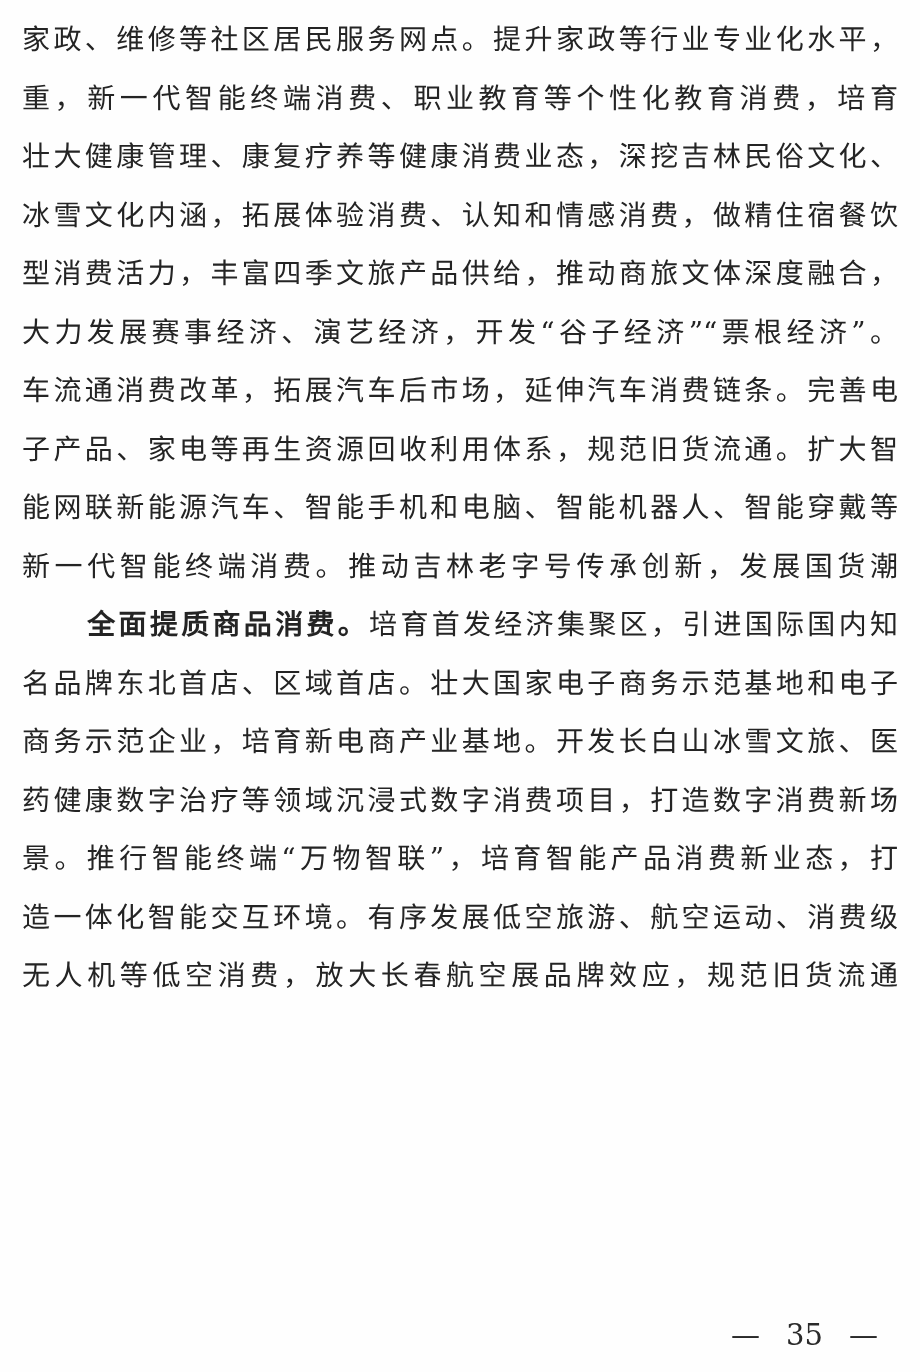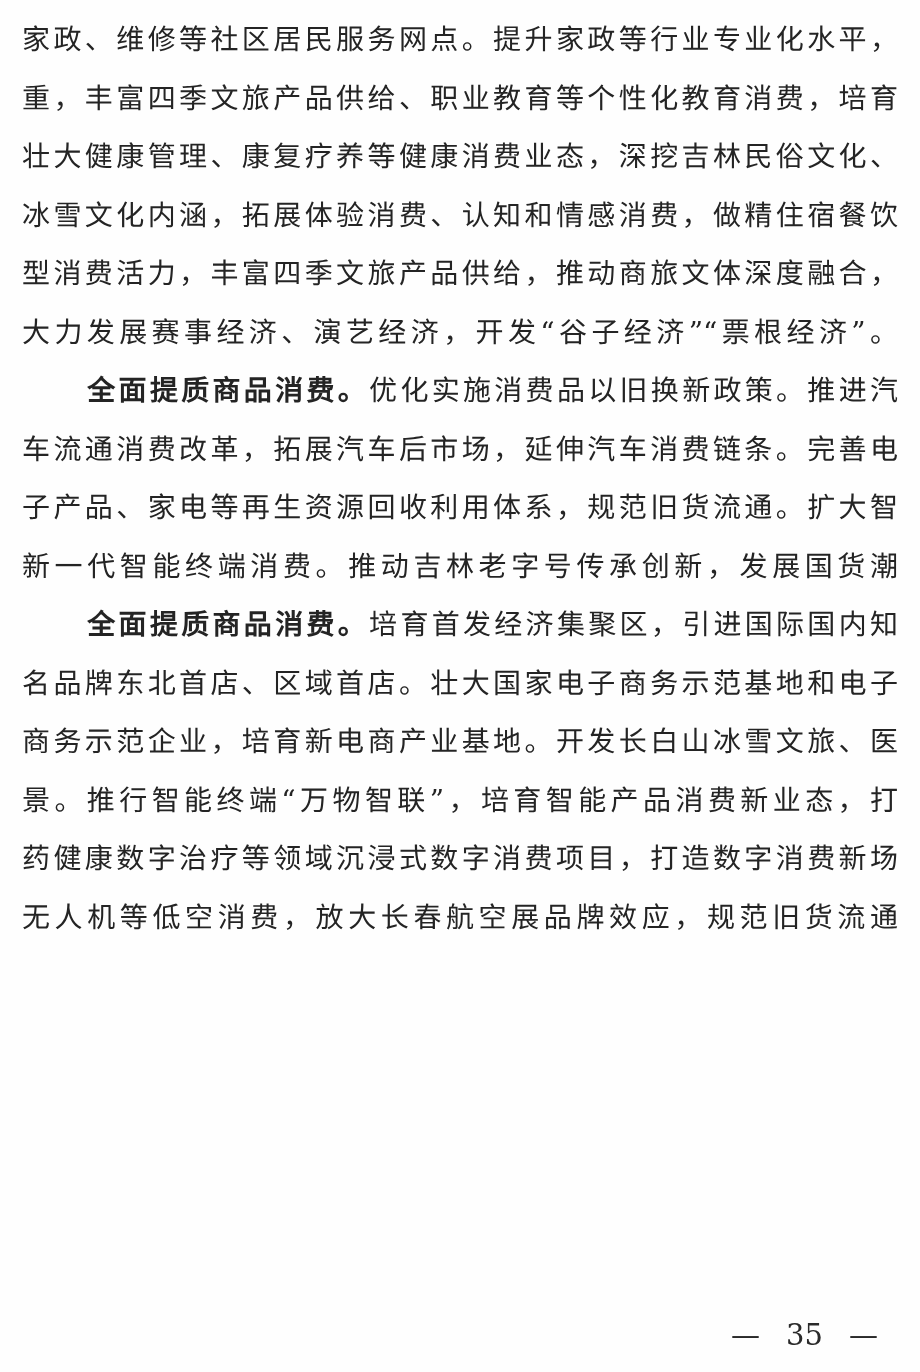--- a/index.html
+++ b/index.html
@@ -50,34 +50,35 @@
     color: #2a2a2a;
   }
   .footer .dash { letter-spacing: 0; }
 </style>
 </head>
 <body>
 
 <div class="page">
   <div class="text-block">
       <div class="line"><span>家政、维修等社区居民服务网点。提升家政等行业专业化水平，</span></div>
-      <div class="line"><span>重，丰富四季文旅产品供给、职业教育等个性化教育消费，培育</span></div>
+      <div class="line"><span>重，新一代智能终端消费、职业教育等个性化教育消费，培育</span></div>
       <div class="line"><span>壮大健康管理、康复疗养等健康消费业态，深挖吉林民俗文化、</span></div>
       <div class="line"><span>冰雪文化内涵，拓展体验消费、认知和情感消费，做精住宿餐饮</span></div>
       <div class="line"><span>型消费活力，丰富四季文旅产品供给，推动商旅文体深度融合，</span></div>
       <div class="line"><span>大力发展赛事经济、演艺经济，开发“谷子经济”“票根经济”。</span></div>
-      <div class="line"><span class="indent"></span><span class="lead">全面提质商品消费。</span><span>优化实施消费品以旧换新政策。推进汽</span></div>
       <div class="line"><span>车流通消费改革，拓展汽车后市场，延伸汽车消费链条。完善电</span></div>
       <div class="line"><span>子产品、家电等再生资源回收利用体系，规范旧货流通。扩大智</span></div>
+      <div class="line"><span>能网联新能源汽车、智能手机和电脑、智能机器人、智能穿戴等</span></div>
       <div class="line"><span>新一代智能终端消费。推动吉林老字号传承创新，发展国货潮</span></div>
       <div class="line"><span class="indent"></span><span class="lead">全面提质商品消费。</span><span>培育首发经济集聚区，引进国际国内知</span></div>
       <div class="line"><span>名品牌东北首店、区域首店。壮大国家电子商务示范基地和电子</span></div>
       <div class="line"><span>商务示范企业，培育新电商产业基地。开发长白山冰雪文旅、医</span></div>
+      <div class="line"><span>药健康数字治疗等领域沉浸式数字消费项目，打造数字消费新场</span></div>
       <div class="line"><span>景。推行智能终端“万物智联”，培育智能产品消费新业态，打</span></div>
-      <div class="line"><span>药健康数字治疗等领域沉浸式数字消费项目，打造数字消费新场</span></div>
+      <div class="line"><span>造一体化智能交互环境。有序发展低空旅游、航空运动、消费级</span></div>
       <div class="line"><span>无人机等低空消费，放大长春航空展品牌效应，规范旧货流通</span></div>
     </div>
   <div class="footer">
     <span class="dash">—</span>
     <span class="num">35</span>
     <span class="dash">—</span>
   </div>
 </div>
 
 </body></html>

